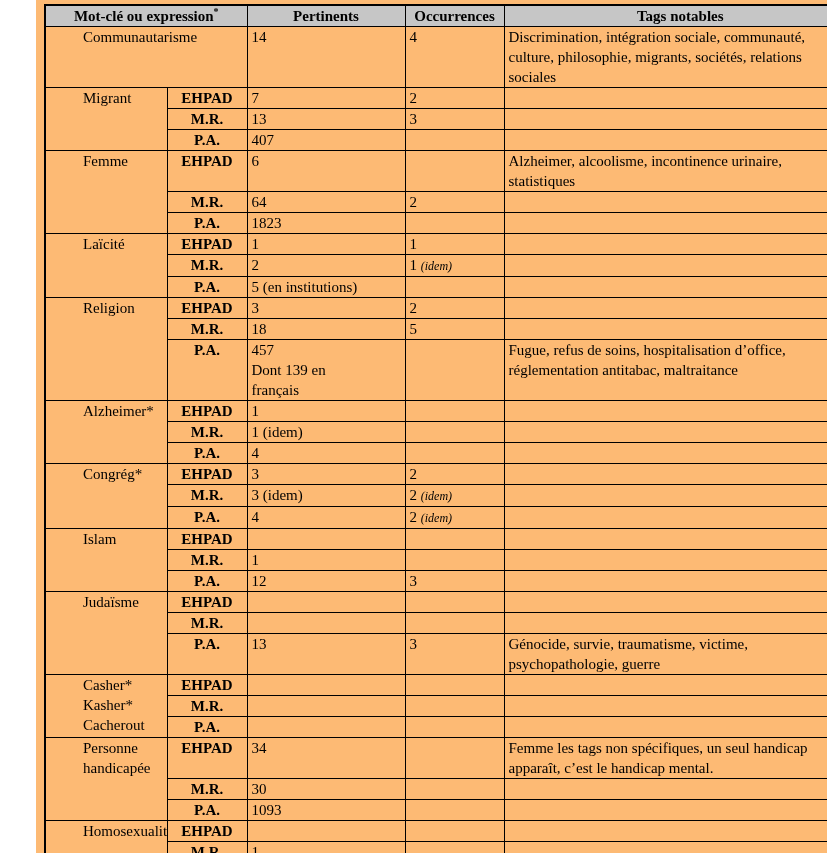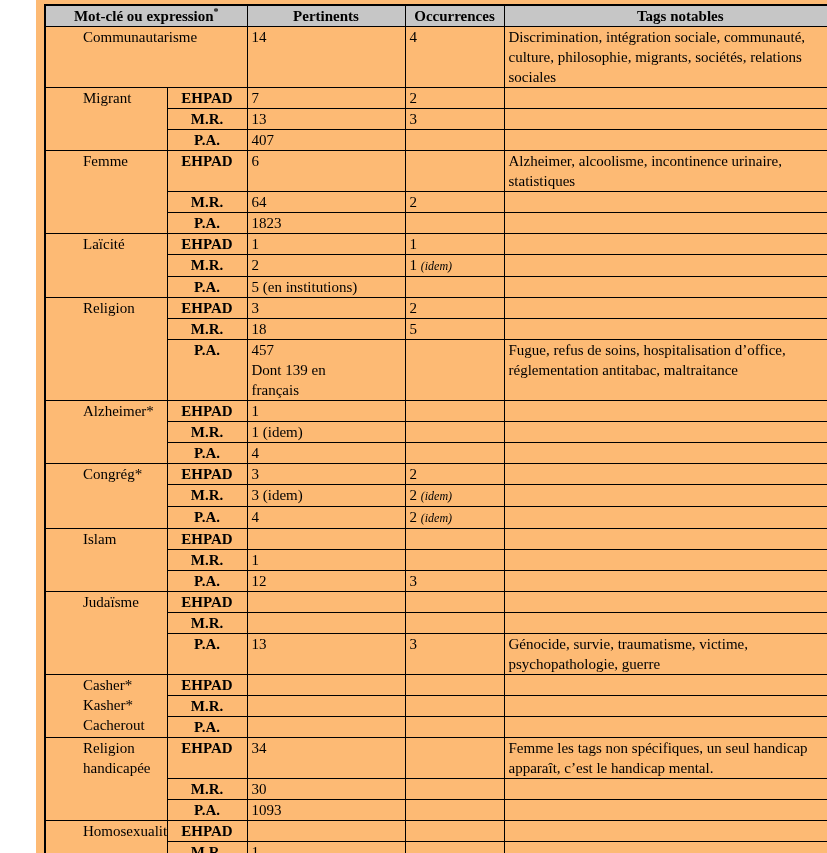--- a/index.html
+++ b/index.html
@@ -234,21 +234,21 @@
         <td></td>
       </tr>
       <tr>
         <td class="sub">P.A.</td>
         <td></td>
         <td></td>
         <td></td>
       </tr>
 
       <tr>
-        <td class="kw b" rowspan="3">Religion handicapée</td>
+        <td class="kw b" rowspan="3">Personne handicapée</td>
         <td class="sub">EHPAD</td>
         <td>34</td>
         <td></td>
         <td>Femme les tags non spécifiques, un seul handicap apparaît, c’est le handicap mental.</td>
       </tr>
       <tr>
         <td class="sub">M.R.</td>
         <td>30</td>
         <td></td>
         <td></td>

